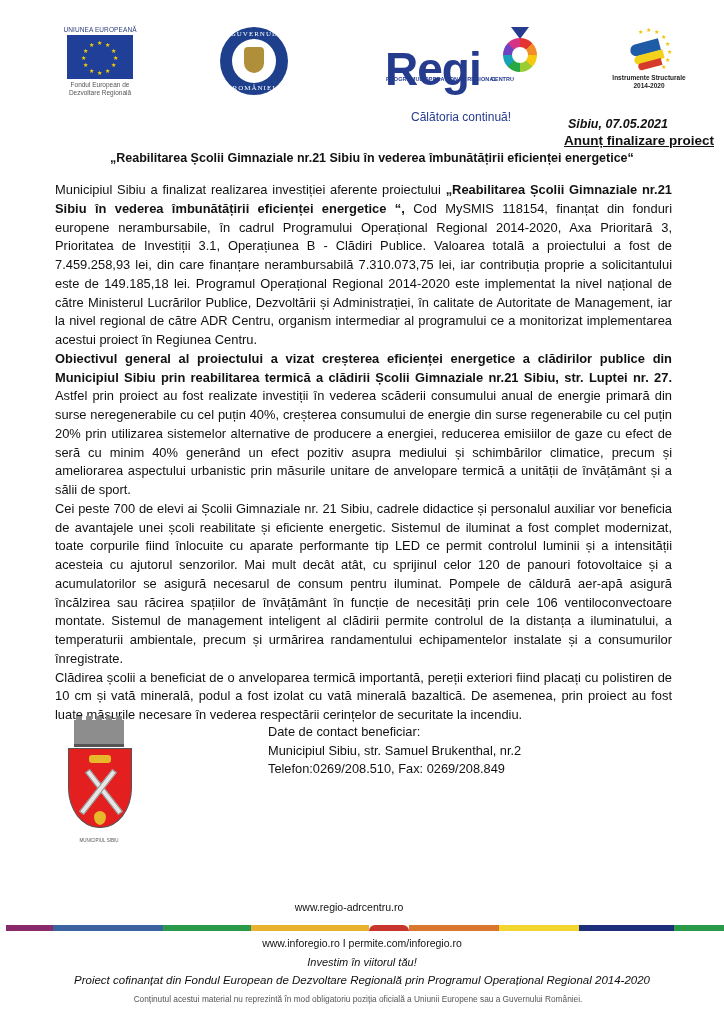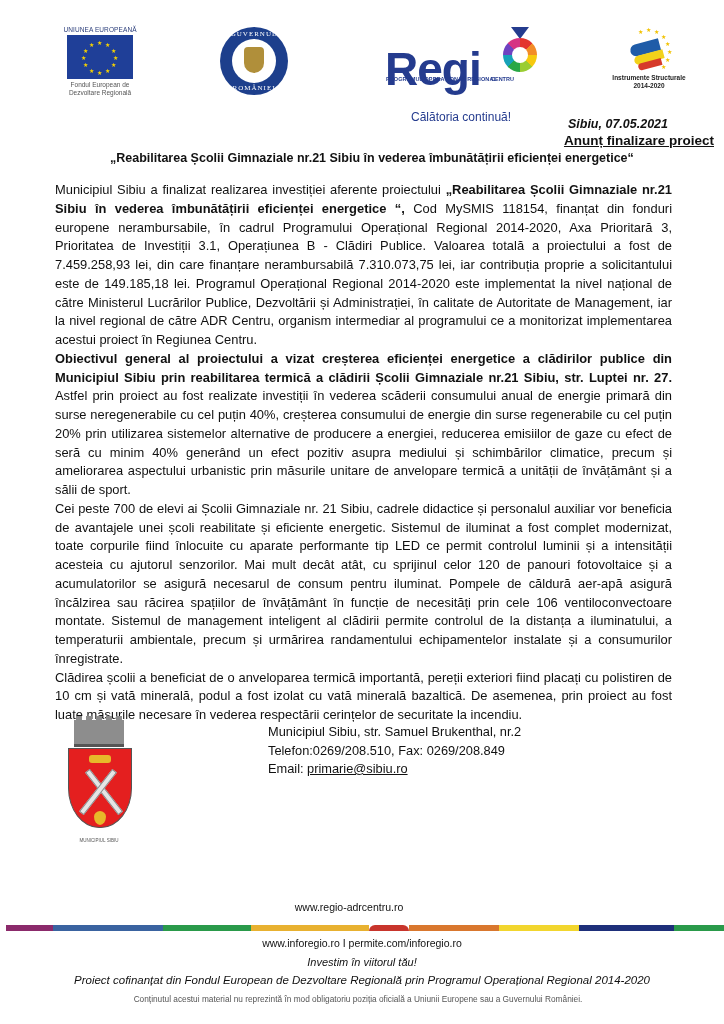--- a/index.html
+++ b/index.html
@@ -153,23 +153,23 @@
   <div class="shield">
     <div class="gold"></div>
     <div class="sw1"></div>
     <div class="sw2"></div>
     <div class="leaf"></div>
   </div>
   <div class="cap">MUNICIPIUL SIBIU</div>
 </div>
 
 <div class="abs contact">
+  <div>Date de contact beneficiar:</div>
   <div>Municipiul Sibiu, str. Samuel Brukenthal, nr.2</div>
   <div>Telefon:0269/208.510, Fax: 0269/208.849</div>
-  <div><span>Email: </span><a>primarie@sibiu.ro</a></div>
 </div>
 
 <div class="abs f-site"><span>www.regio-adrcentru.ro</span></div>
 
 <div class="abs colorbar">
   <div style="width:47px;background:#8b2a6b"></div>
   <div style="width:110px;background:#3a63a0"></div>
   <div style="width:88px;background:#2a9a4a"></div>
   <div style="width:118px;background:#e8b130"></div>
   <div style="width:40px;background:#c8352c;border-radius:8px 8px 0 0"></div>

